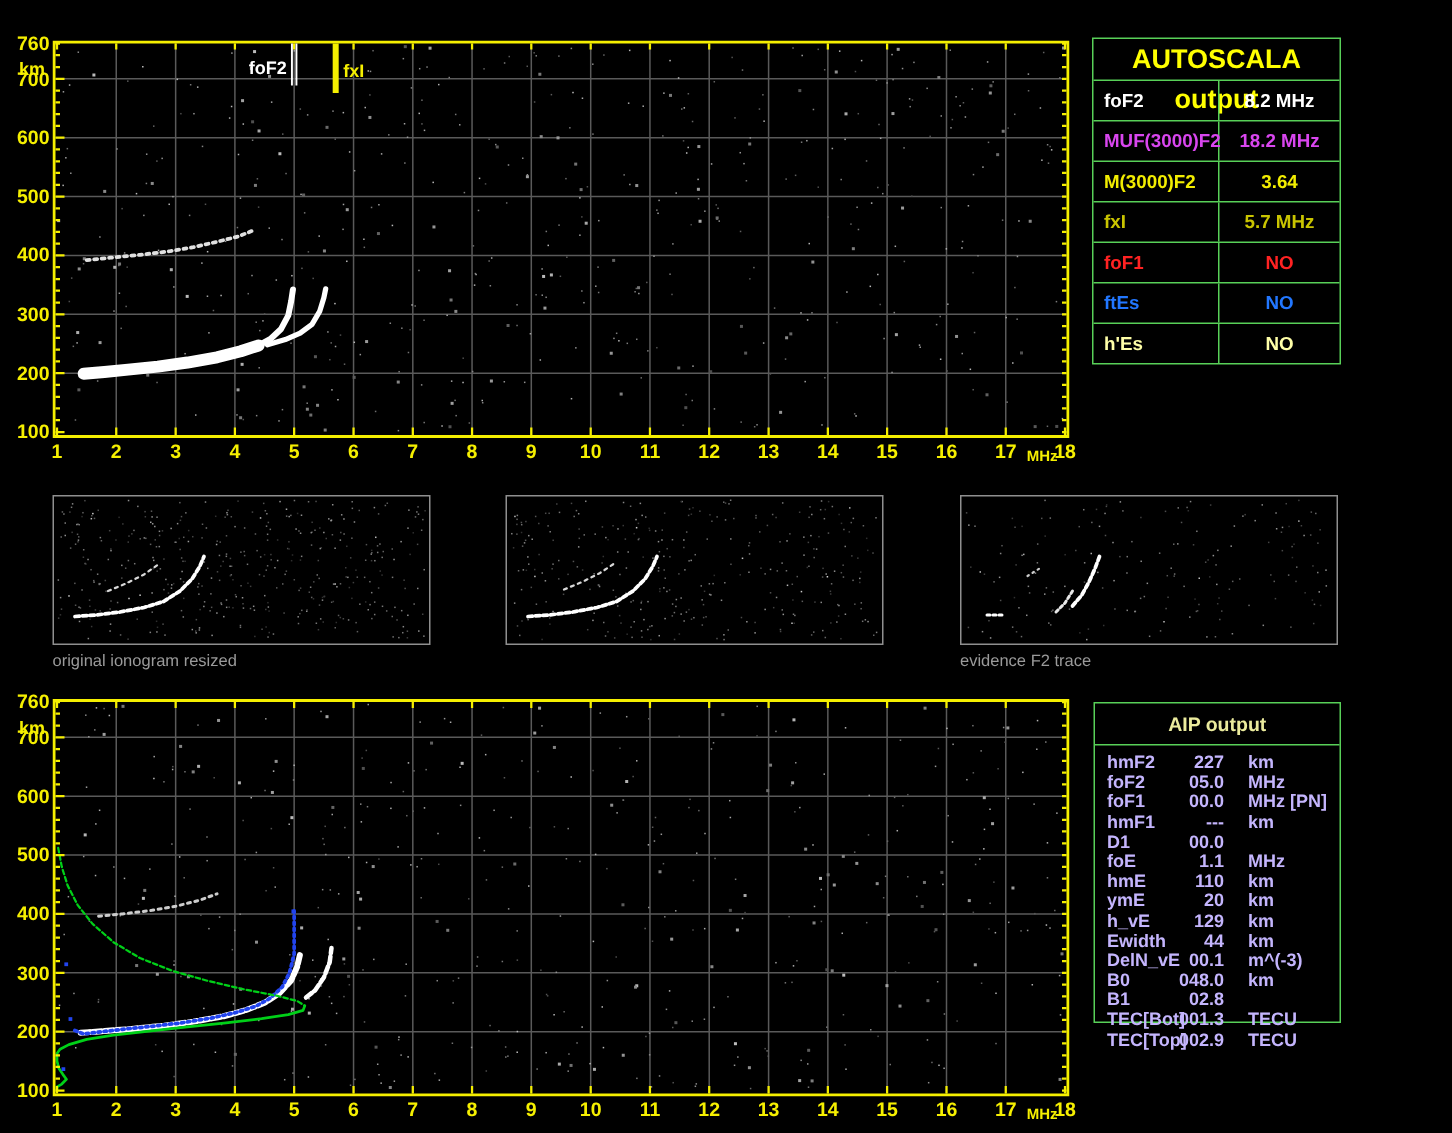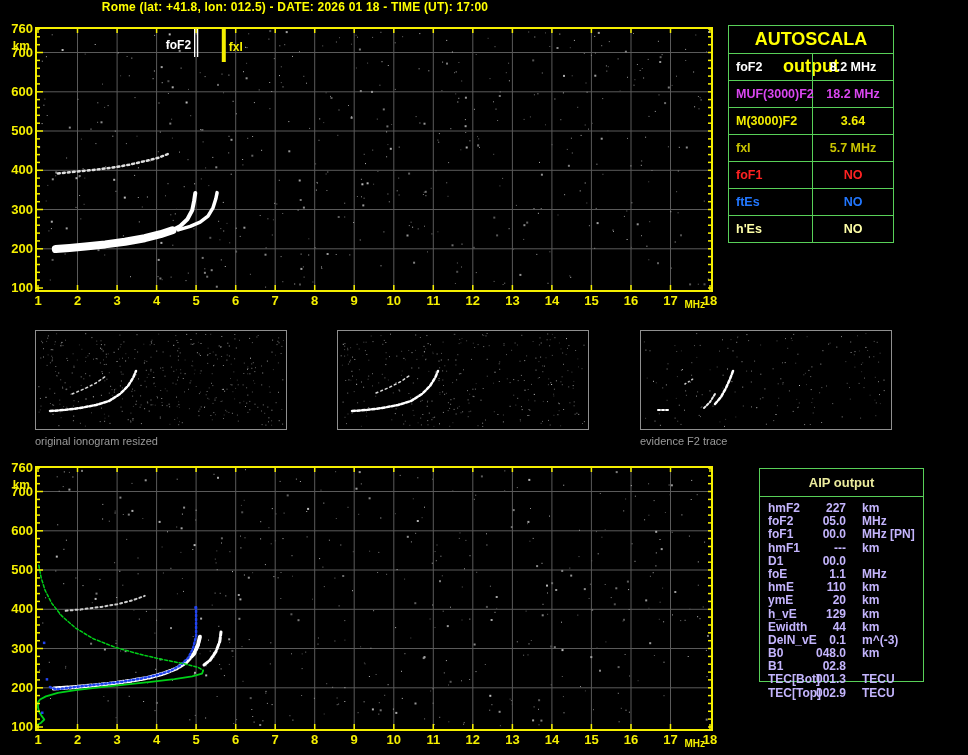--- a/index.html
+++ b/index.html
@@ -21,36 +21,35 @@
   .as-header{height:27px;line-height:27px;text-align:center;color:#ffff00;font-weight:bold;font-size:18px;
              border-bottom:1px solid #58d058;}
   .as-row{display:flex;height:26px;line-height:26px;font-weight:bold;font-size:12.5px;border-top:1px solid #58d058;white-space:nowrap;}
   .as-row:first-child{border-top:none;}
   .as-row .lbl{width:84px;padding-left:7px;border-right:1px solid #58d058;box-sizing:border-box;}
   .as-row .val{flex:1;text-align:center;}
   .thumb-wrap{position:absolute;top:330px;width:252px;}
   .thumb-box{width:250px;height:98px;border:1px solid #8f8f8f;background:#000;}
   .thumb-box svg{display:block;}
   .thumb-caption{margin-top:5px;text-align:left;color:#9a9a9a;font-size:11px;}
-  .aip-box{position:absolute;left:729px;top:468px;width:163px;height:212px;border:1px solid #58d058;margin-left:30px;}
+  .aip-box{position:absolute;left:729px;top:468px;width:163px;height:212px;border:1px solid #58d058;}
   .aip-header{height:27px;line-height:27px;text-align:center;color:#ebeb9d;font-size:13px;font-weight:bold;
               border-bottom:1px solid #58d058;}
   .aip-body{position:absolute;left:0;top:33px;width:170px;}
   .aip-row{position:relative;height:13.2px;color:#c4b5fd;font-size:12px;font-weight:bold;white-space:nowrap;}
   .aip-row span{position:absolute;top:0;line-height:13.2px;}
   .aip-row .l{left:8px;}
   .aip-row .v{left:28px;width:58px;text-align:right;}
   .aip-row .u{left:102px;}
   .aip-row .n{left:130px;}
 </style>
 </head>
 <body>
 
 <div class="screen">
-  <div class="title">Rome (lat: +41.8, lon: 012.5) - DATE: 2026 01 18 - TIME (UT): 17:00</div>
 
   <div class="plot" id="plot-top">
       <svg width="678" height="265">
         <line x1="42.5" y1="2" x2="42.5" y2="263" stroke="#5a5a5a" stroke-width="1"></line>
         <line x1="82.1" y1="2" x2="82.1" y2="263" stroke="#5a5a5a" stroke-width="1"></line>
         <line x1="121.6" y1="2" x2="121.6" y2="263" stroke="#5a5a5a" stroke-width="1"></line>
         <line x1="161.1" y1="2" x2="161.1" y2="263" stroke="#5a5a5a" stroke-width="1"></line>
         <line x1="200.7" y1="2" x2="200.7" y2="263" stroke="#5a5a5a" stroke-width="1"></line>
         <line x1="240.2" y1="2" x2="240.2" y2="263" stroke="#5a5a5a" stroke-width="1"></line>
         <line x1="279.7" y1="2" x2="279.7" y2="263" stroke="#5a5a5a" stroke-width="1"></line>
@@ -1468,21 +1467,21 @@
           <span class="n"></span>
         </div>
         <div class="aip-row">
           <span class="l">Ewidth</span>
           <span class="v">44</span>
           <span class="u">km</span>
           <span class="n"></span>
         </div>
         <div class="aip-row">
           <span class="l">DelN_vE</span>
-          <span class="v">0.1</span>
+          <span class="v">00.1</span>
           <span class="u">m^(-3)</span>
           <span class="n"></span>
         </div>
         <div class="aip-row">
           <span class="l">B0</span>
           <span class="v">048.0</span>
           <span class="u">km</span>
           <span class="n"></span>
         </div>
         <div class="aip-row">

